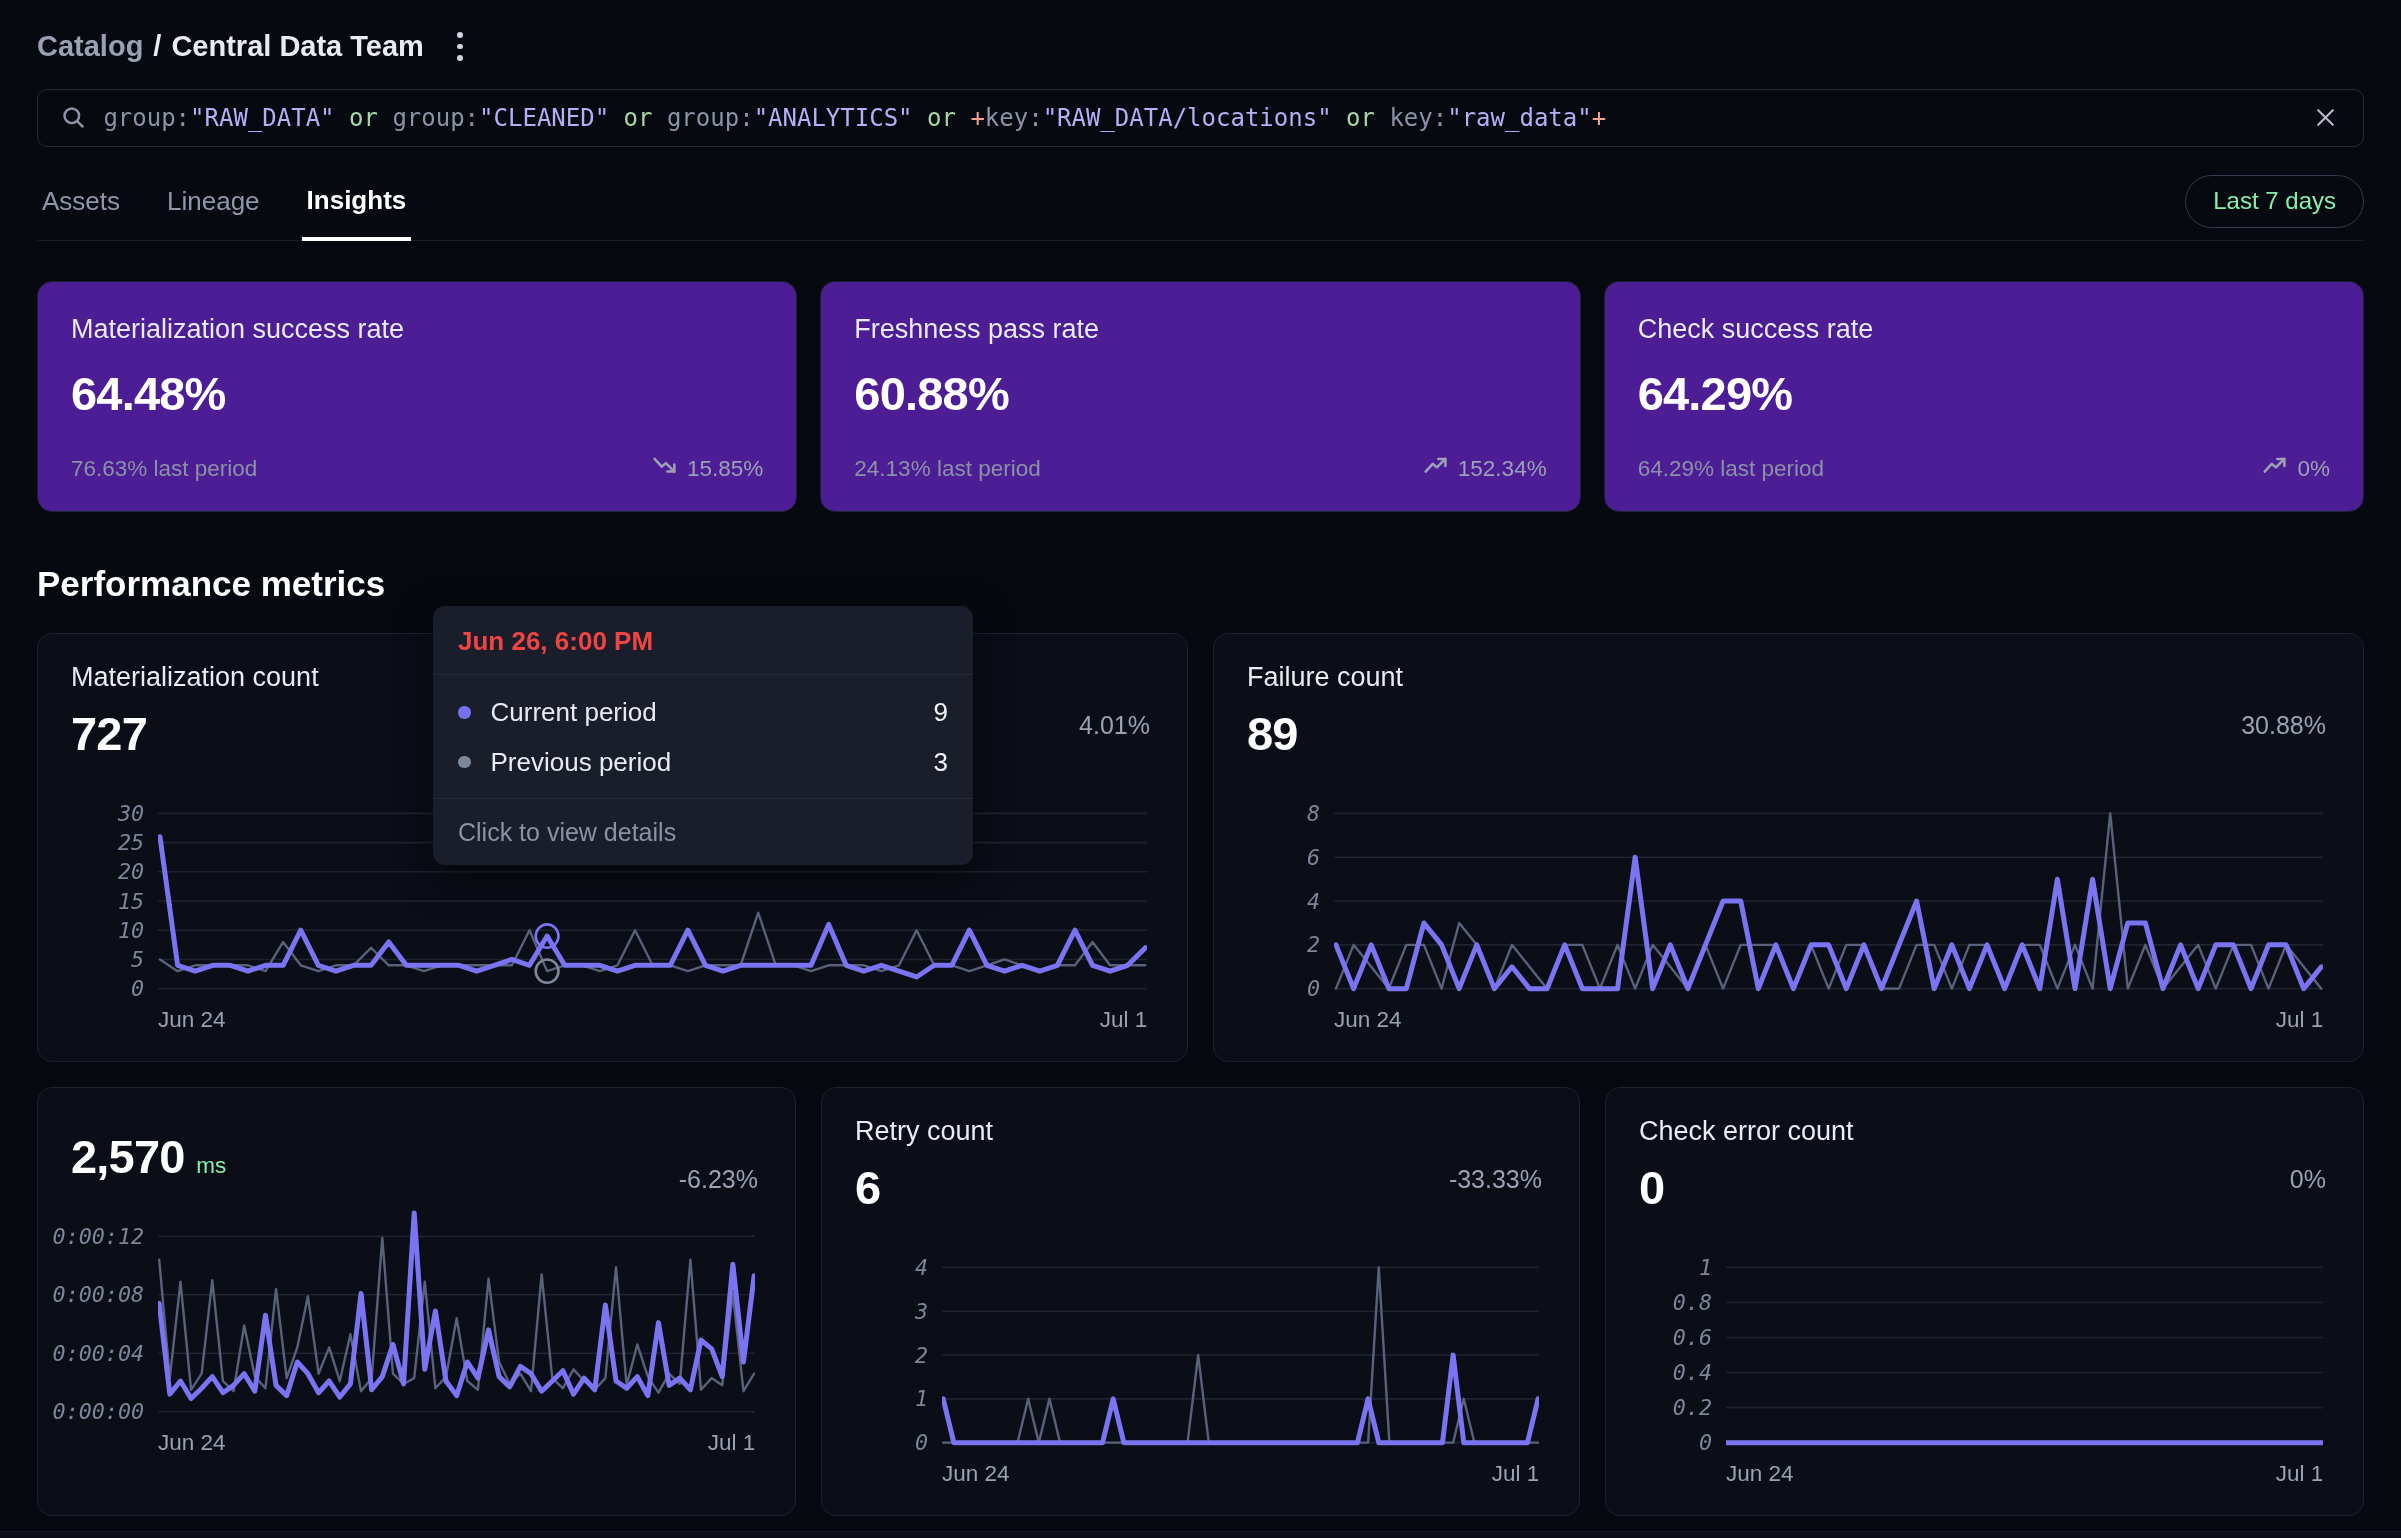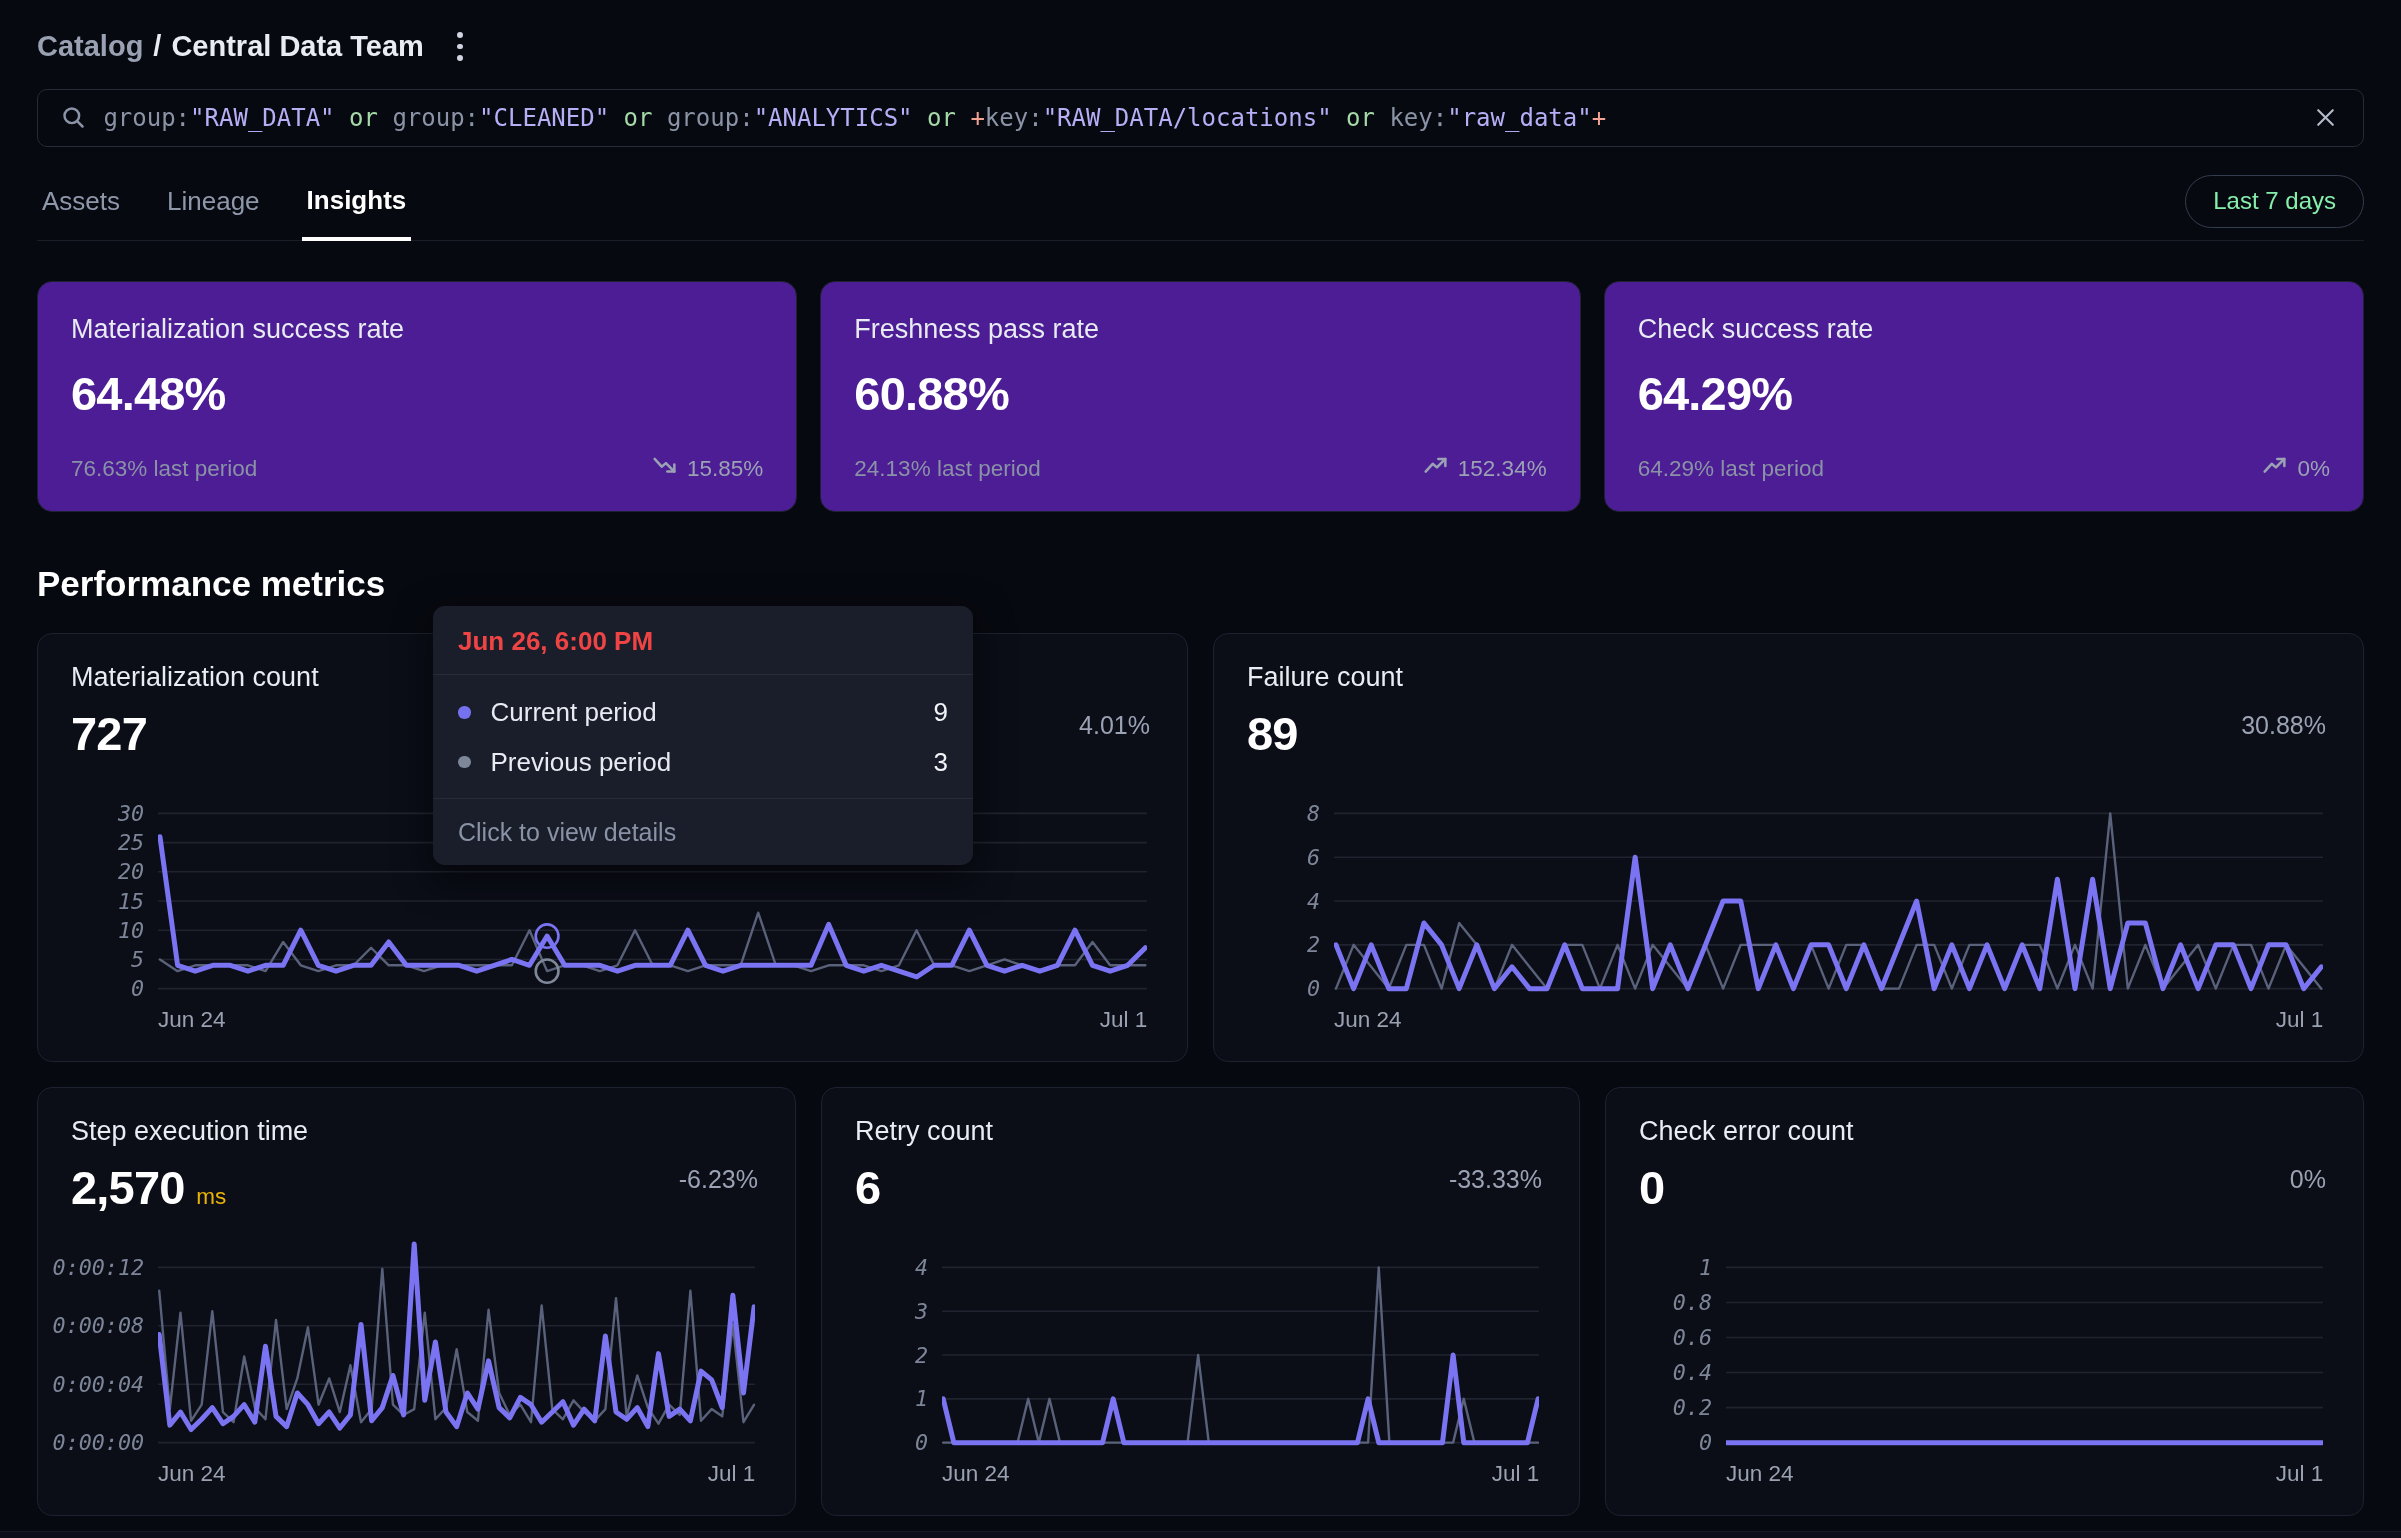--- a/index.html
+++ b/index.html
@@ -42,21 +42,21 @@
 
   
   .chart-row { display:grid; gap:25px; }
   .row-2col { margin-top:28px; grid-template-columns:1fr 1fr; }
   .row-3col { margin-top:25px; grid-template-columns:1fr 1fr 1fr; }
   .chart-card { position:relative; background:#0b0d17; border:1.7px solid #1d2230; border-radius:15px;
     padding:28px 33px 21.7px; height:429px; }
   .chart-title { font-size:27px; color:#e9ecf3; }
   .chart-value-row { margin-top:13.3px; display:flex; align-items:baseline; gap:11.7px; }
   .chart-value { font-size:47px; font-weight:700; letter-spacing:-0.8px; color:#fff; }
-  .chart-unit { font-size:22.5px; color:#eab308; }
+  .chart-unit { font-size:22.5px; color:#86efac; }
   .chart-delta { position:absolute; top:77px; right:37px; font-size:25px; color:#9aa2b4; }
   .chart-area { position:relative; margin-top:18.3px; height:217px;font-style:italic; }
   .ylabels { position:absolute; left:0; top:0; width:73px; height:100%; }
   .ylabel { position:absolute; right:0; transform:translateY(-50%); font-family:"DejaVu Sans Mono", monospace;
     font-size:21.7px; color:#7d8698; white-space:nowrap; }
   .plot { position:absolute; left:87px; right:6.7px; top:0; bottom:0; cursor:pointer; }
   .plot svg { width:100%; height:100%; display:block; }
   .xlabels { margin:10px 6.7px 0 87px; display:flex; justify-content:space-between; font-size:22.5px; color:#9aa2b2; }
 
   
@@ -227,21 +227,20 @@
           </div>
     </div>
     <div class="xlabels">
       <span class="x-start">Jun 24</span>
       <span class="x-end">Jul 1</span>
     </div>
   </div>
 </div>
   <div class="chart-row row-3col" id="chart-row-2">
   <div class="chart-card">
-    <div class="chart-title">Step execution time</div>
     <div class="chart-value-row">
       <span class="chart-value">2,570</span>
       <span class="chart-unit">ms</span>
     </div>
     <div class="chart-delta">-6.23%</div>
     <div class="chart-area">
       <div class="ylabels">
             <span class="ylabel" style="top: 15.3846%;">0:00:12</span>
             <span class="ylabel" style="top: 42.3077%;">0:00:08</span>
             <span class="ylabel" style="top: 69.2308%;">0:00:04</span>

